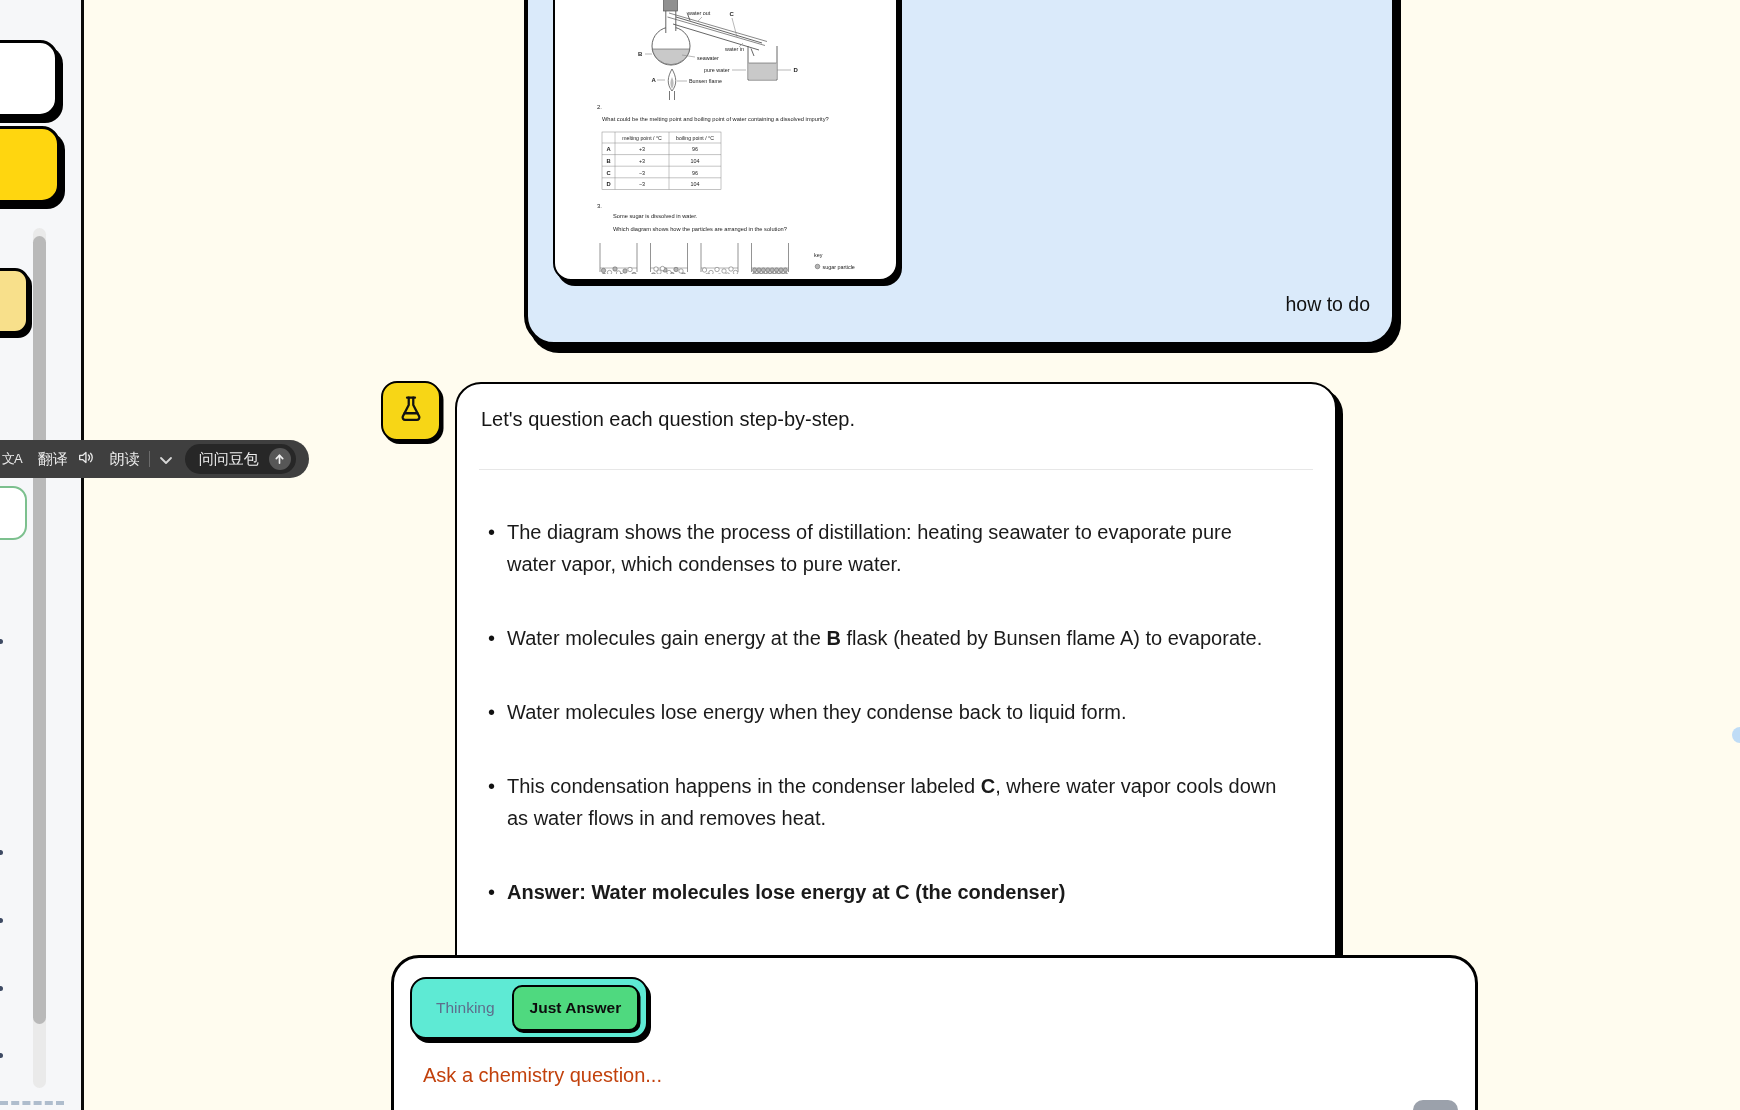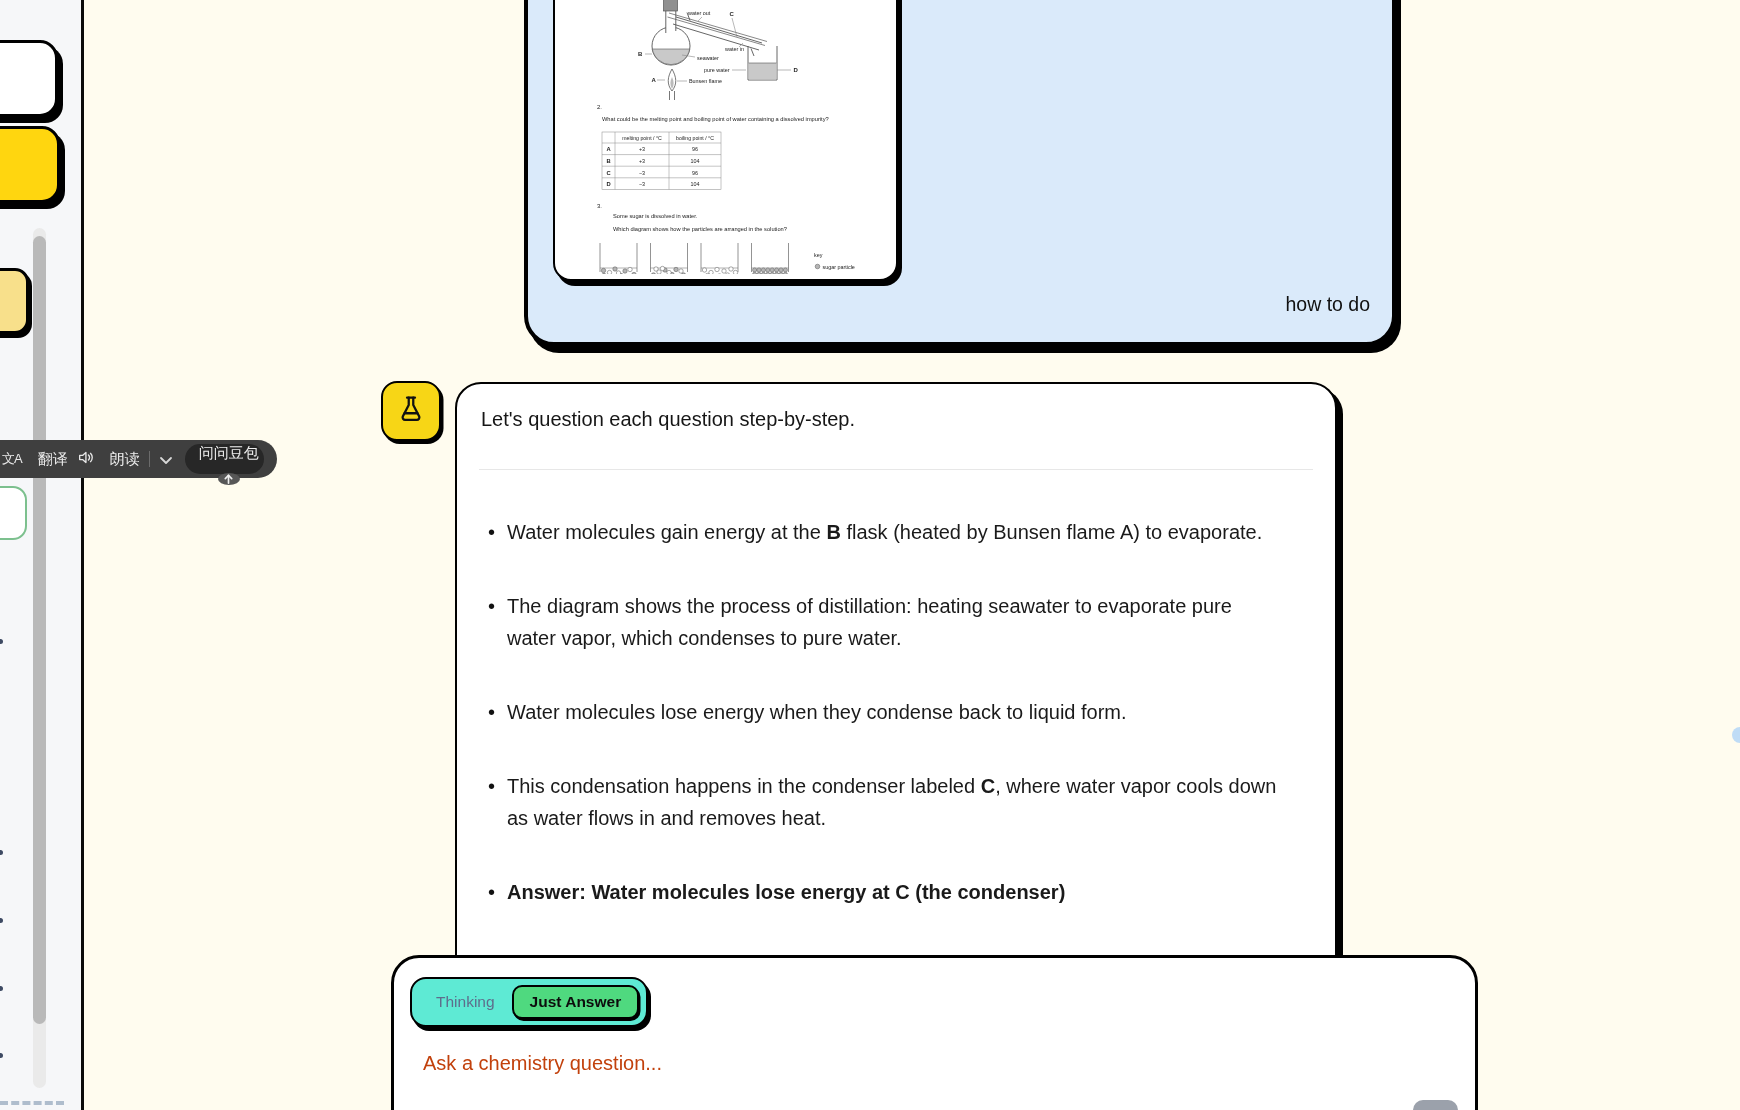--- a/index.html
+++ b/index.html
@@ -35,27 +35,27 @@
   .response-heading{margin:32px 0 0 0;font-size:24px;line-height:32px;font-weight:700;color:#0e0e0e;letter-spacing:-0.2px;}
   .answer-list{list-style:none;margin:46px 0 0 0;padding:0;width:804px;}
   .answer-list li{position:relative;padding-left:26px;margin-bottom:42px;font-size:20px;line-height:32px;color:#1a1a1a;}
   .answer-list li::before{content:"•";position:absolute;left:7px;top:0;font-size:20px;color:#111;}
   .answer-list b{font-weight:700;}
   
   .sel-toolbar{position:absolute;left:-14px;top:440px;height:38px;background:#3F3F3F;border-radius:0 20px 20px 0;display:flex;align-items:center;gap:9px;padding:0 13px 0 16px;z-index:40;color:#EDEDED;font-size:15px;}
   .sel-toolbar .tb-item{display:flex;align-items:center;gap:16px;cursor:default;}
   .tb-translate-glyph{font-size:13px;letter-spacing:-1px;color:#E8E8E8;}
   .tb-divider{width:1px;height:16px;background:#6B6B6B;}
-  .tb-pill{display:flex;align-items:center;gap:10px;background:#272727;border-radius:15px;height:30px;padding:0 5px 0 14px;margin-left:3px;flex-direction:column;}
+  .tb-pill{display:flex;align-items:center;gap:10px;background:#272727;border-radius:15px;height:30px;padding:0 5px 0 14px;margin-left:3px;}
   .tb-send-circle{width:22px;height:22px;border-radius:50%;background:#575757;display:flex;align-items:center;justify-content:center;}
   
   .composer{position:absolute;left:391px;top:955px;width:1087px;height:200px;background:#fff;border:3px solid #000;border-radius:28px;z-index:30;padding:19px 16px;box-sizing:border-box;}
   .mode-switch{display:inline-flex;align-items:center;border:2.5px solid #000;border-radius:16px;background:#5eead4;box-shadow:3px 4px 0 #000;padding:6px 7px;}
   .mode-thinking{padding:0 17px;font-size:15.5px;font-weight:500;color:#5E6E8C;}
-  .mode-just-answer{background:#4FD97F;border:2.5px solid #000;border-radius:10px;box-shadow:1.5px 2px 0 #000;padding:6px 16px;font-size:15.5px;font-weight:700;color:#0d0d0d;font-family:inherit;}
+  .mode-just-answer{background:#4FD97F;border:2.5px solid #000;border-radius:10px;box-shadow:1.5px 2px 0 #000;padding:12px 16px;font-size:15.5px;font-weight:700;color:#0d0d0d;font-family:inherit;}
   .composer-placeholder{margin:25px 0 0 13px;font-size:20px;color:#c2410c;}
   .composer-send{position:absolute;right:17px;top:142px;width:45px;height:34px;border-radius:10px;background:#9BA1AB;border:none;}
   
   .edge-handle{position:absolute;left:1732px;top:727px;width:16px;height:16px;border-radius:50%;background:#BFDCF6;}
 </style>
 </head>
 <body>
 
 <aside class="sidebar">
   <div class="side-btn btn-white"></div>
@@ -258,22 +258,22 @@
       <path d="M10.4,4 v5.2 L6.2,17.3 a1.7,1.7 0 0 0 1.6,2.3 h8.4 a1.7,1.7 0 0 0 1.6,-2.3 L13.6,9.2 V4"></path>
       <path d="M7.5,15 h9"></path>
     </svg>
   </span>
 </div>
 
 <section class="response-card">
   <p class="response-intro">Let's question each question step-by-step.</p>
   <hr class="response-divider">
   <ul class="answer-list">
+      <li><span>The diagram shows the process of distillation: heating seawater to evaporate pure water vapor, which condenses to pure water.</span></li>
       <li><span>Water molecules gain energy at the </span><b>B</b><span> flask (heated by Bunsen flame A) to evaporate.</span></li>
-      <li><span>The diagram shows the process of distillation: heating seawater to evaporate pure water vapor, which condenses to pure water.</span></li>
       <li><span>Water molecules lose energy when they condense back to liquid form.</span></li>
       <li><span>This condensation happens in the condenser labeled </span><b>C</b><span>, where water vapor cools down as water flows in and removes heat.</span></li>
       <li><b>Answer: Water molecules lose energy at C (the condenser)</b></li>
     </ul>
 </section>
 
 <div class="sel-toolbar">
   <div class="tb-item">
     <span class="tb-translate-glyph">文A</span>
     <span>翻译</span>

